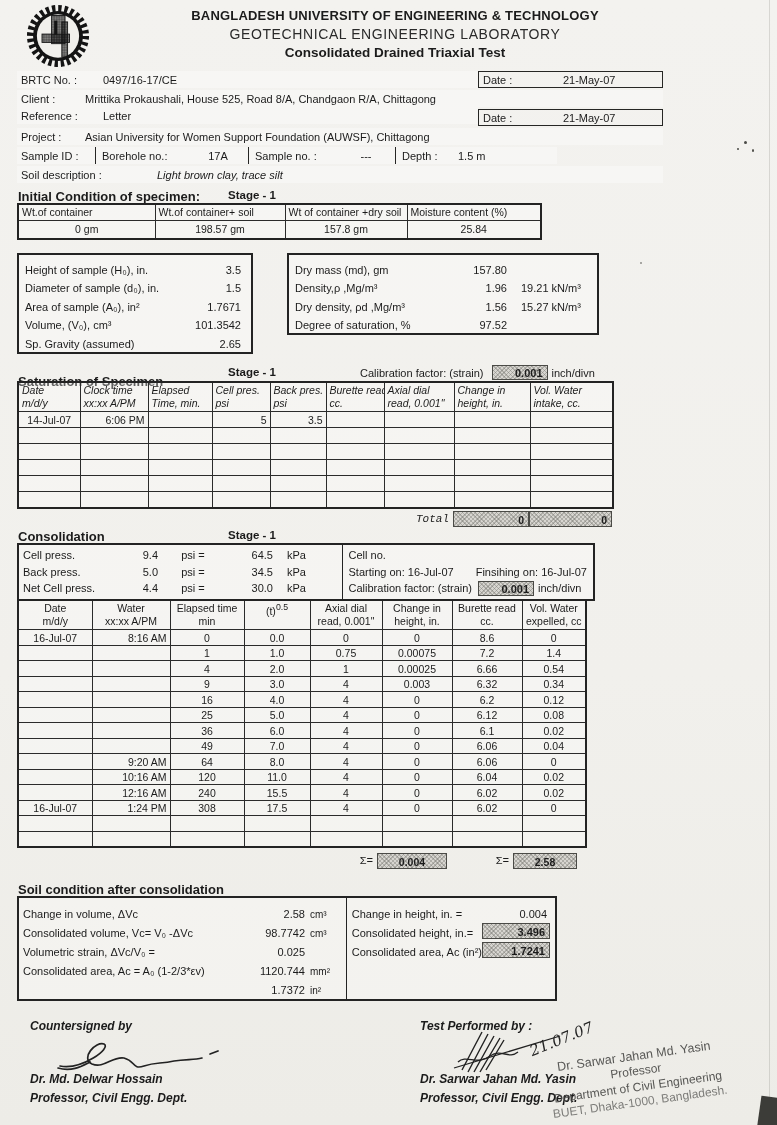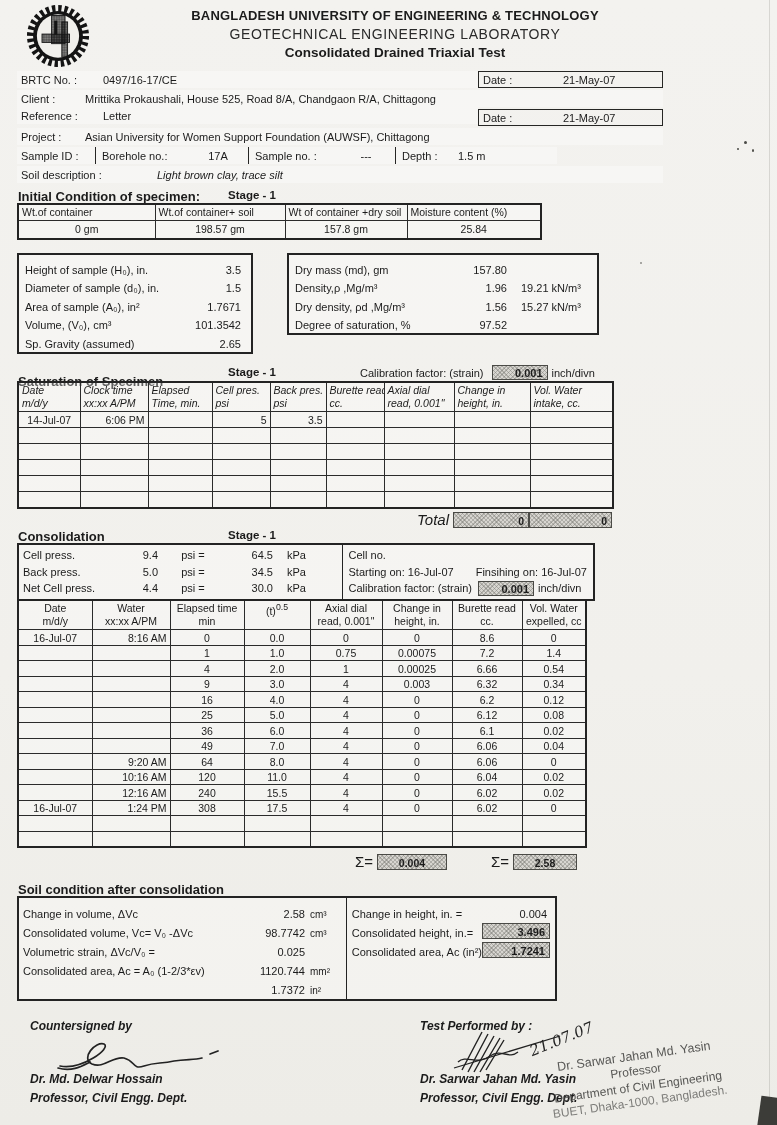--- a/index.html
+++ b/index.html
@@ -65,21 +65,21 @@
   .calib-hatch { display:inline-block; width:56px; height:15px; line-height:15px; font-size:11px; }
 
   
   .consbox { position:absolute; left:17px; top:543px; width:578px; border:2px solid #232323; display:flex; background:rgba(255,255,255,.3); }
   .cons-left { width:328px; padding:2px 4px; }
   .cons-right { flex:1; border-left:1.5px solid #232323; padding:2px 6px; }
   .cons-prow { display:flex; height:16.5px; align-items:center; font-size:11px; }
   .cons-rrow { display:flex; height:16.5px; align-items:center; font-size:11px; white-space:nowrap; }
 
   .sumflex { display:flex; align-items:center; margin-top:2px; }
-  .sumlabel { font-size:15px; text-align:right; padding-right:4px; }
+  .sumlabel { font-size:11px; text-align:right; padding-right:4px;font-family:Liberation Mono, monospace; }
   .sumcell { height:16px; line-height:16px; font-size:10.5px; }
 
   
   .sig-title { font-weight:700; font-style:italic; font-size:12px; position:absolute; }
   .sig-name  { font-weight:700; font-style:italic; font-size:12px; position:absolute; }
   .stamp { position:absolute; transform:rotate(-8deg); color:#474745; width:250px; text-align:center; line-height:1.3; opacity:.9; }
   .stamp .s1 { font-size:12.5px; }
   .stamp .s2 { font-size:12px; }
   .stamp .s3 { font-size:12px; }
   .stamp .s4 { font-size:12px; opacity:.75; }

